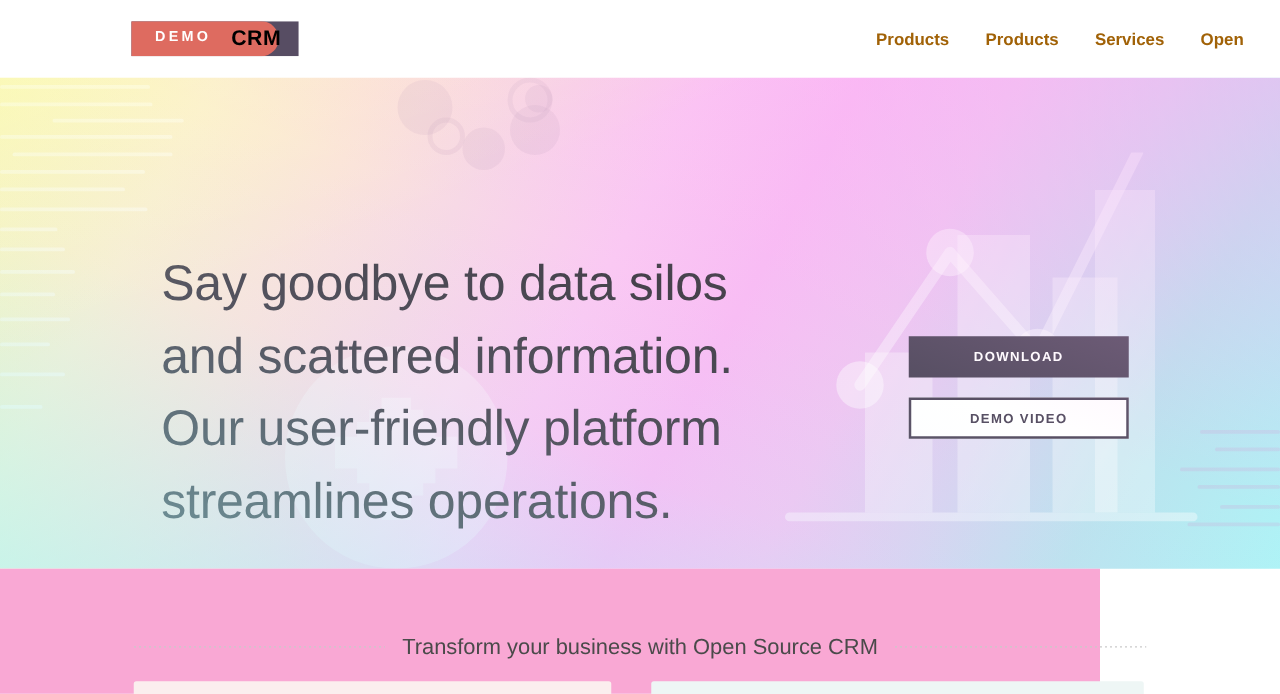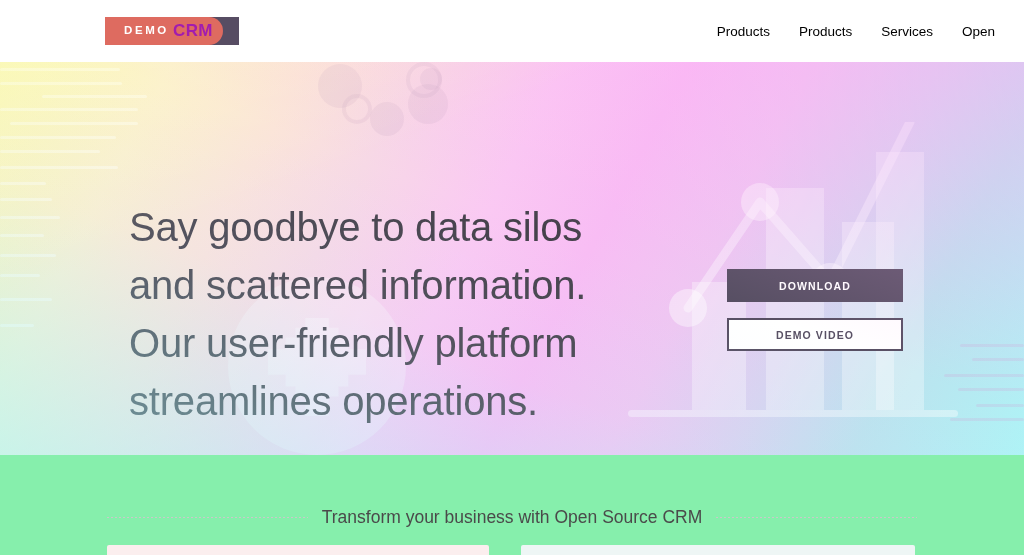--- a/index.html
+++ b/index.html
@@ -53,42 +53,42 @@
     left: 19px;
     top: 7px;
     z-index: 3;
     color: #ffffff;
     font-size: 11.5px;
     font-weight: bold;
     letter-spacing: 2.6px;
   }
   .logo-crm-text {
     position: absolute;
-    left: 68px;
+    left: 80px;
     top: 4px;
     z-index: 3;
-    color: #a21caf;
+    color: #000000;
     font-size: 17px;
     font-weight: bold;
     letter-spacing: 0.4px;
   }
 
   .nav {
     position: absolute;
     right: 0;
     top: 0;
     height: 62px;
     display: flex;
     align-items: center;
     gap: 0;
   }
   .nav-item {
-    color: #000000;
+    color: #a16207;
     font-size: 13.5px;
-    font-weight: normal;
+    font-weight: bold;
     margin-right: 29px;
     cursor: pointer;
     white-space: nowrap;
   }
   .try-btn {
     background: #5C5470;
     color: #ffffff;
     font-size: 11.5px;
     font-weight: bold;
     letter-spacing: 0.6px;
@@ -249,23 +249,23 @@
     font-weight: bold;
     letter-spacing: 1.1px;
     cursor: pointer;
     font-family: "Liberation Sans", sans-serif;
   }
 
   
   .section {
     position: absolute;
     top: 455px; left: 0;
-    width: 1024px;
+    width: 880px;
     height: 100px;
-    background: #86efac;
+    background: #f9a8d4;
   }
   .section-head {
     position: absolute;
     left: 107px;
     top: 52px;
     width: 810px;
     display: flex;
     align-items: center;
     gap: 14px;
   }

